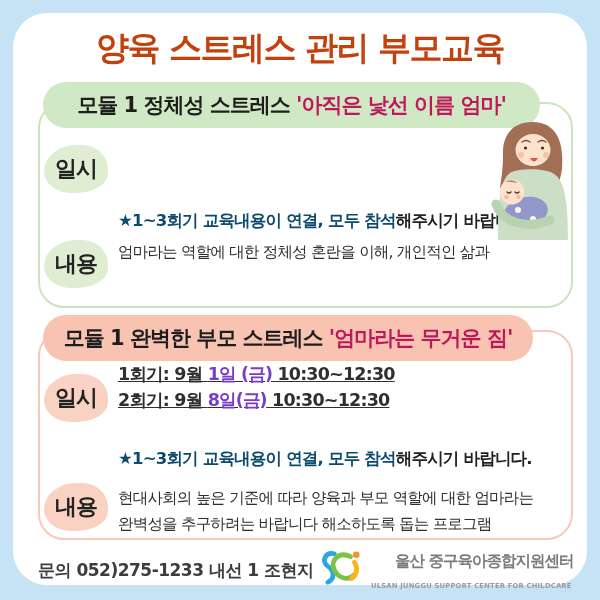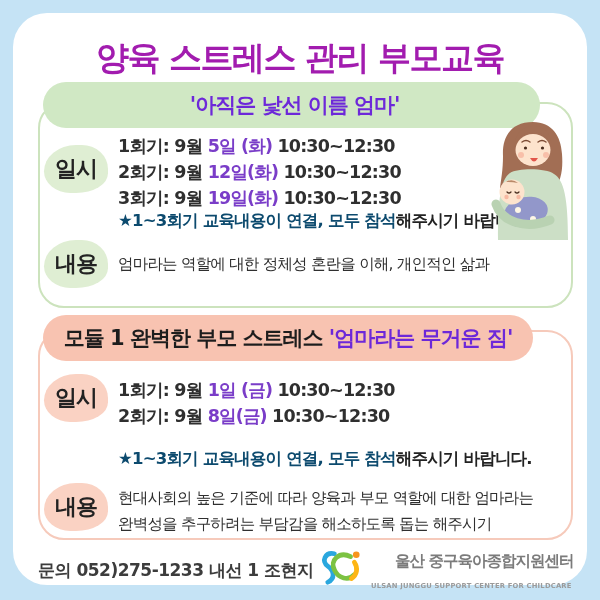--- a/index.html
+++ b/index.html
@@ -8,93 +8,92 @@
     background:#c5e3f5;
     font-family:"DejaVu Sans","Liberation Sans",sans-serif;
     overflow:hidden;
   }
   .poster { position:relative; width:600px; height:600px; }
   .card {
     position:absolute; left:13px; top:13px; width:574px; height:572px;
     background:#ffffff; border-radius:34px;
   }
   .title {
-    position:absolute; left:0; right:0; top:6px; margin:17px;
+    position:absolute; left:0; right:0; top:6px; margin:7px;
     text-align:center; font-size:33px; font-weight:800;
-    color:#a21caf; letter-spacing:-1.5px;
+    color:#c2410c; letter-spacing:-1.5px;
   }
   
   .mbox { position:absolute; border-radius:26px; background:#ffffff; }
   .m1-box { left:25px; top:89px;  width:531px; height:202px; border:2px solid #cce3bd; }
   .m2-box { left:25px; top:317px; width:531px; height:206px; border:2px solid #f6cabb; }
   
   .mpill {
     position:absolute; height:46px; border-radius:23px;
     display:flex; align-items:center; justify-content:center;
     font-size:21px; font-weight:800; letter-spacing:-1px; white-space:pre;
     z-index:3;
   }
   .m1-pill { left:30px; top:69px;  width:497px; background:#d0e8c4; }
   .m2-pill { left:30px; top:302px; width:490px; background:#f8c3b1; }
   .h-main  { color:#1d1d1d; }
-  .h-quote { color:#6d28d9; }
+  .h-quote { color:#be185d; }
   
   .blob {
     position:absolute; width:64px; height:48px;
     display:flex; align-items:center; justify-content:center;
     font-size:22px; font-weight:800; color:#222222; letter-spacing:-1px;
     border-radius:55% 45% 55% 45% / 60% 55% 45% 50%;
     z-index:2;
   }
   .blob.green { background:#dfeed3; }
   .blob.pink  { background:#fad2c3; }
   .b-ilsi1 { left:31px; top:132px; }
   .b-nae1  { left:31px; top:227px; }
   .b-ilsi2 { left:31px; top:361px; }
   .b-nae2  { left:31px; top:470px; }
   
   .sched { position:absolute; left:105px; font-size:17.5px; font-weight:600;
            color:#2f2f2f; letter-spacing:-0.8px; line-height:26px; white-space:pre; }
   .s1 { top:120px; }
-  .s2 { top:364px; }
+  .s2 { top:348px;text-decoration:underline; }
   .date-hl { color:#7a3dc8; }
   .notice { position:absolute; left:105px; font-size:16.5px; font-weight:700;
             letter-spacing:-0.8px; white-space:pre; z-index:2;}
   .n1 { top:197px; }
   .n2 { top:435px; }
   .notice .red { color:#0c4a6e; }
   .notice .blk { color:#222222; }
   
   .desc { position:absolute; left:105px; font-size:15.5px; font-weight:500;
           color:#2f2f2f; letter-spacing:-0.8px; line-height:26px; white-space:pre; }
-  .d1 { top:238px;text-align:right; }
+  .d1 { top:226px;text-align:right; }
   .d2 { top:472px; }
   
   .illus { position:absolute; left:475px; top:105px; width:85px; height:122px; z-index:4; }
   
   .contact { position:absolute; left:25px; top:546px; font-size:17px; font-weight:700;
              color:#3c3c3c; letter-spacing:-0.5px; }
   .logo { position:absolute; left:306px; top:536px; width:46px; height:38px; }
   .org  { position:absolute; left:358px; top:538px; width:210px; }
   .org-name { font-size:15.5px; font-weight:700; color:#7b7b7b; letter-spacing:-1px;margin-left:24px; }
   .org-en   { font-size:6.8px; font-weight:700; color:#9b9b9b; letter-spacing:0.2px; margin-top:10px; }
 </style>
 </head>
 <body>
 
 <div class="poster">
   <div class="card">
 
     <h1 class="title">양육 스트레스 관리 부모교육</h1>
 
     <div class="mbox m1-box"></div>
-    <div class="mpill m1-pill"><span class="h-quote"> '아직은 낯선 이름 엄마'</span></div>
+    <div class="mpill m1-pill"><span class="h-main">모듈 1 정체성 스트레스</span><span class="h-quote"> '아직은 낯선 이름 엄마'</span></div>
 
     <div class="blob green b-ilsi1">일시</div>
-    <div class="sched s1"><div><span>1회기: 9월 </span><span class="date-hl">5일 (화)</span><span> 10:30~12:30</span></div><div><span>2회기: 9월 </span><span class="date-hl">12일(화)</span><span> 10:30~12:30</span></div><div><span>3회기: 9월 </span><span class="date-hl">19일(화)</span><span> 10:30~12:30</span></div></div>
     <div class="notice n1"><span class="red">★1~3회기 교육내용이 연결, 모두 참석</span><span class="blk">해주시기 바랍니다.</span></div>
 
     <div class="blob green b-nae1">내용</div>
     <div class="desc d1"><div>엄마라는 역할에 대한 정체성 혼란을 이해, 개인적인 삶과</div></div>
 
     <svg class="illus" viewBox="0 0 85 122" aria-hidden="true">
       <path d="M45 4 C22 4 14 20 15 38 C15 52 13 62 12 70 L30 74 L64 74 C74 64 75 50 74 36 C73 18 64 4 45 4 Z" fill="#a26e54"></path>
       <ellipse cx="45" cy="32" rx="17.5" ry="16" fill="#fde3cd"></ellipse>
       <path d="M27 30 C26 12 38 8 46 8 C56 8 63 14 63 28 C58 16 52 14 45 14 C37 14 30 18 27 30 Z" fill="#a26e54"></path>
       <path d="M34 24 q4 -3 8 0" stroke="#7c4a33" stroke-width="1.4" fill="none" stroke-linecap="round"></path>
@@ -118,21 +117,21 @@
     </svg>
 
     <div class="mbox m2-box"></div>
     <div class="mpill m2-pill"><span class="h-main">모듈 1 완벽한 부모 스트레스</span><span class="h-quote"> '엄마라는 무거운 짐'</span></div>
 
     <div class="blob pink b-ilsi2">일시</div>
     <div class="sched s2"><div><span>1회기: 9월 </span><span class="date-hl">1일 (금)</span><span> 10:30~12:30</span></div><div><span>2회기: 9월 </span><span class="date-hl">8일(금)</span><span> 10:30~12:30</span></div></div>
     <div class="notice n2"><span class="red">★1~3회기 교육내용이 연결, 모두 참석</span><span class="blk">해주시기 바랍니다.</span></div>
 
     <div class="blob pink b-nae2">내용</div>
-    <div class="desc d2"><div>현대사회의 높은 기준에 따라 양육과 부모 역할에 대한 엄마라는</div><div>완벽성을 추구하려는 부담감을 해소하도록 돕는 해주시기</div></div>
+    <div class="desc d2"><div>현대사회의 높은 기준에 따라 양육과 부모 역할에 대한 엄마라는</div><div>완벽성을 추구하려는 바랍니다 해소하도록 돕는 프로그램</div></div>
 
     <div class="contact">문의 052)275-1233 내선 1 조현지</div>
     <svg class="logo" viewBox="0 0 46 40" aria-hidden="true">
       <path d="M15 5 C5 3 1 13 8 18 C15 23 16 31 8 35" stroke="#2aa7de" stroke-width="5" fill="none" stroke-linecap="round"></path>
       <path d="M32 8 C20 2 10 12 15 22 C19 31 30 34 36 27" stroke="#7cc242" stroke-width="5" fill="none" stroke-linecap="round"></path>
       <path d="M36 14 C40 20 39 27 33 31" stroke="#fdb515" stroke-width="5" fill="none" stroke-linecap="round"></path>
       <circle cx="38" cy="6" r="3.5" fill="#f7941d"></circle>
       <path d="M23 16 c-2 -3 -6 -1 -5 2 c1 2 3 3 5 5 c2 -2 4 -3 5 -5 c1 -3 -3 -5 -5 -2 z" fill="#ffffff"></path>
     </svg>
     <div class="org">

